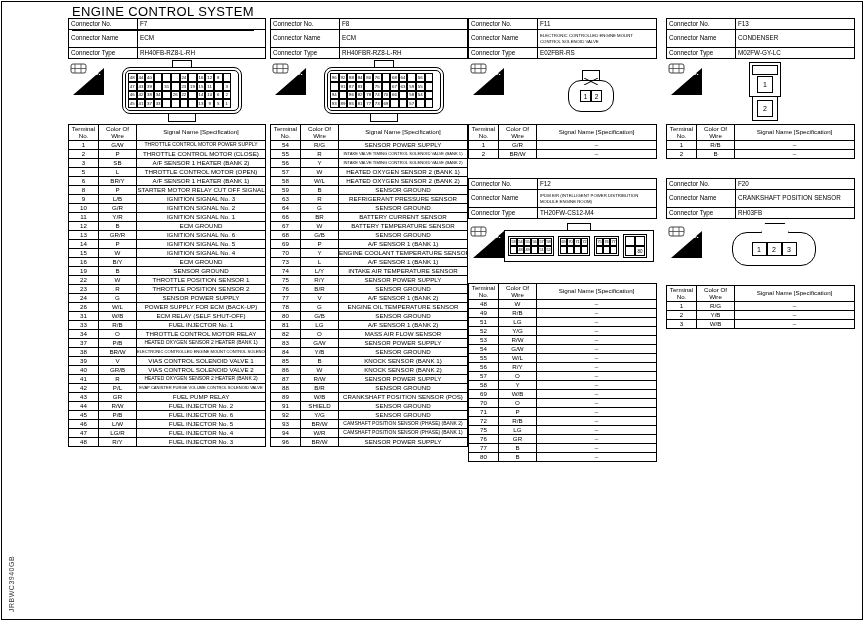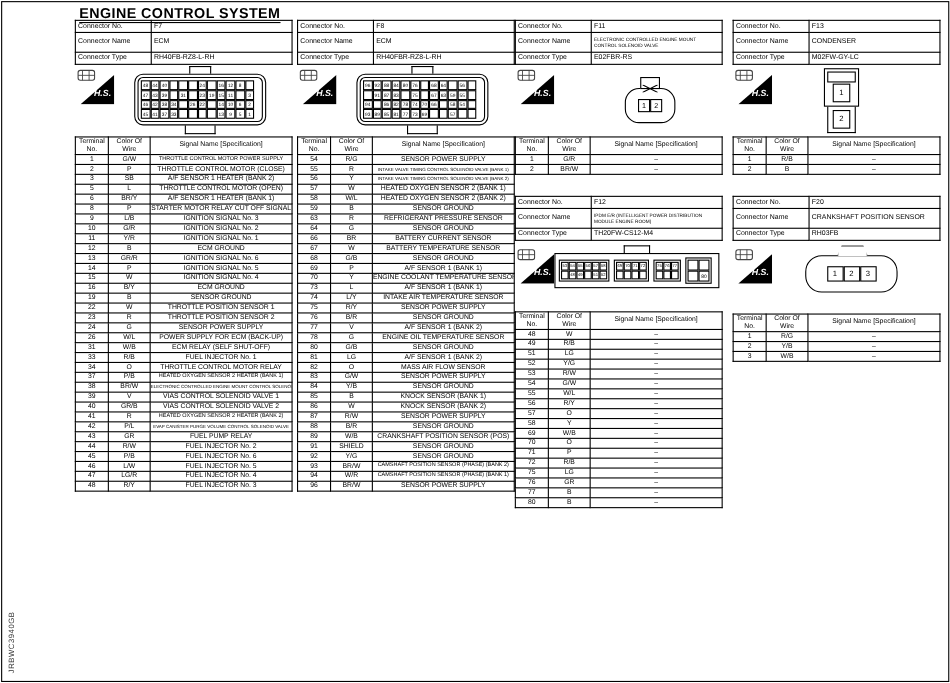--- a/index.html
+++ b/index.html
@@ -1,40 +1,40 @@
 <!DOCTYPE html>
 <html><head>
 <meta charset="utf-8">
 <style>
   html,body{margin:0;padding:0;background:#fff;}
   #page{position:relative;width:864px;height:621px;background:#fff;overflow:hidden;
         font-family:"Liberation Sans",sans-serif;color:#000;}
   .frame{position:absolute;left:1px;top:1px;width:860px;height:617px;border:1px solid #000;}
-  .title{position:absolute;left:72px;top:4px;font-size:13px;font-weight:bold;letter-spacing:.4px;
-         border-bottom:1.6px solid #000;padding-bottom:1px;}
+  .title{position:absolute;left:72px;top:4px;font-size:13px;font-weight:normal;letter-spacing:.4px;
+         border-bottom:1.6px solid #000;padding-bottom:11px;}
   .col{position:absolute;top:18px;}
   #col1{left:68px;width:198px;} #col2{left:270px;width:198px;}
   #col3{left:468px;width:189px;} #col4{left:666px;width:189px;}
 
   
   .hdr{border-collapse:collapse;width:100%;table-layout:fixed;position:absolute;left:0;}
   .hdr td{border:1px solid #000;font-size:6.3px;padding:0 2px;vertical-align:middle;line-height:1.1;}
   .hdr .lbl{width:64px;}
   .hdr tr:nth-child(1) td{height:10px;}
   .hdr tr:nth-child(2) td{height:17px;}
   .hdr tr:nth-child(3) td{height:10px;}
   .hdr .tinyval{font-size:4.3px;line-height:1.2;}
   .hdr-top{top:0;}
   .hdr-mid{top:160px;}
 
   
   .hs{position:absolute;left:2px;width:36px;height:33px;}
   .hs-tri{position:absolute;right:2px;bottom:0;width:31px;height:27px;background:#000;
           clip-path:polygon(100% 0,100% 100%,0 100%);}
-  .hs-text{position:absolute;right:5px;bottom:6px;color:#fff;font-size:8px;font-weight:bold;font-style:italic;margin-top:20px;}
+  .hs-text{position:absolute;right:5px;bottom:18px;color:#fff;font-size:8px;font-weight:bold;font-style:italic;margin-top:20px;}
   .hs-glyph{position:absolute;left:0;top:0;}
   .hs1{top:44px;} .hs2{top:207px;}
 
   
   .tt{border-collapse:collapse;width:100%;table-layout:fixed;position:absolute;left:0;}
   .tt th,.tt td{border:1px solid #000;font-size:6.2px;font-weight:normal;text-align:center;
                 padding:0;height:8px;line-height:1.05;overflow:hidden;white-space:nowrap;}
   .tt th{height:15px;white-space:normal;}
   .tt td.s{font-size:5px;}
   .tt td.xs{font-size:4.1px;}

